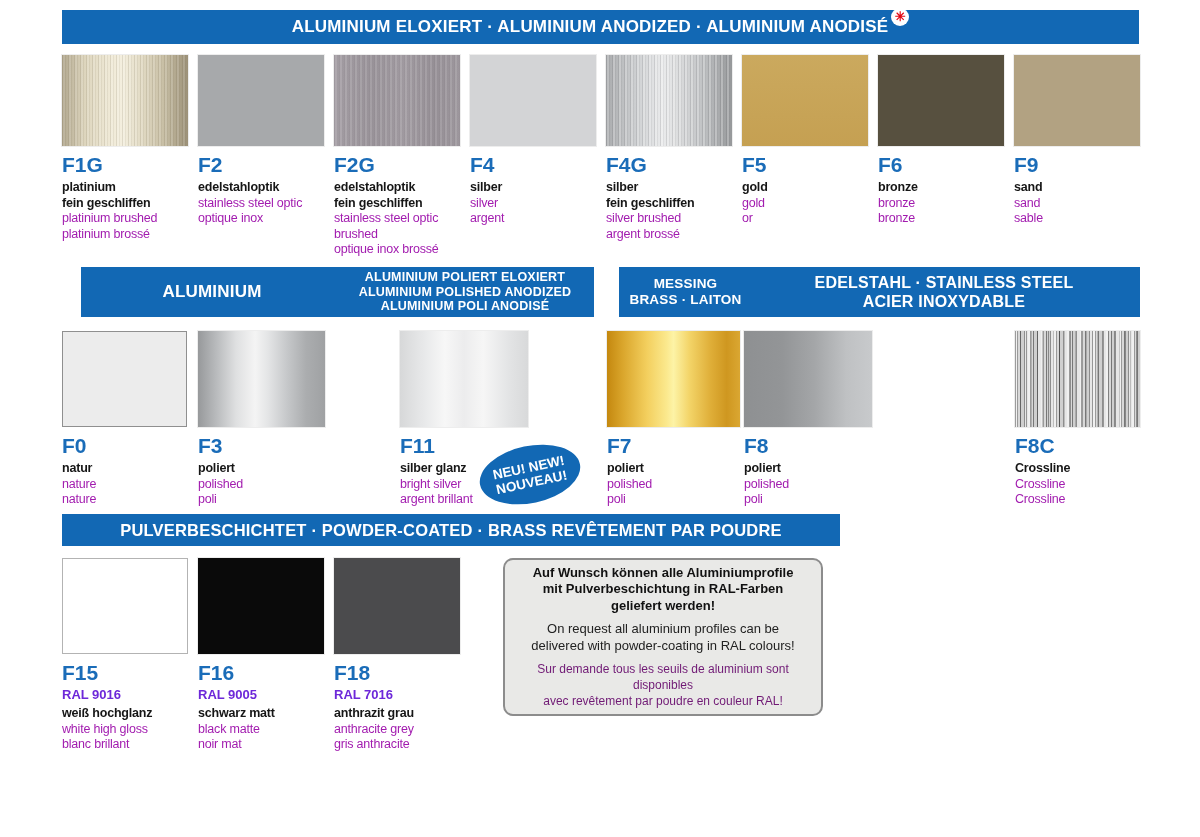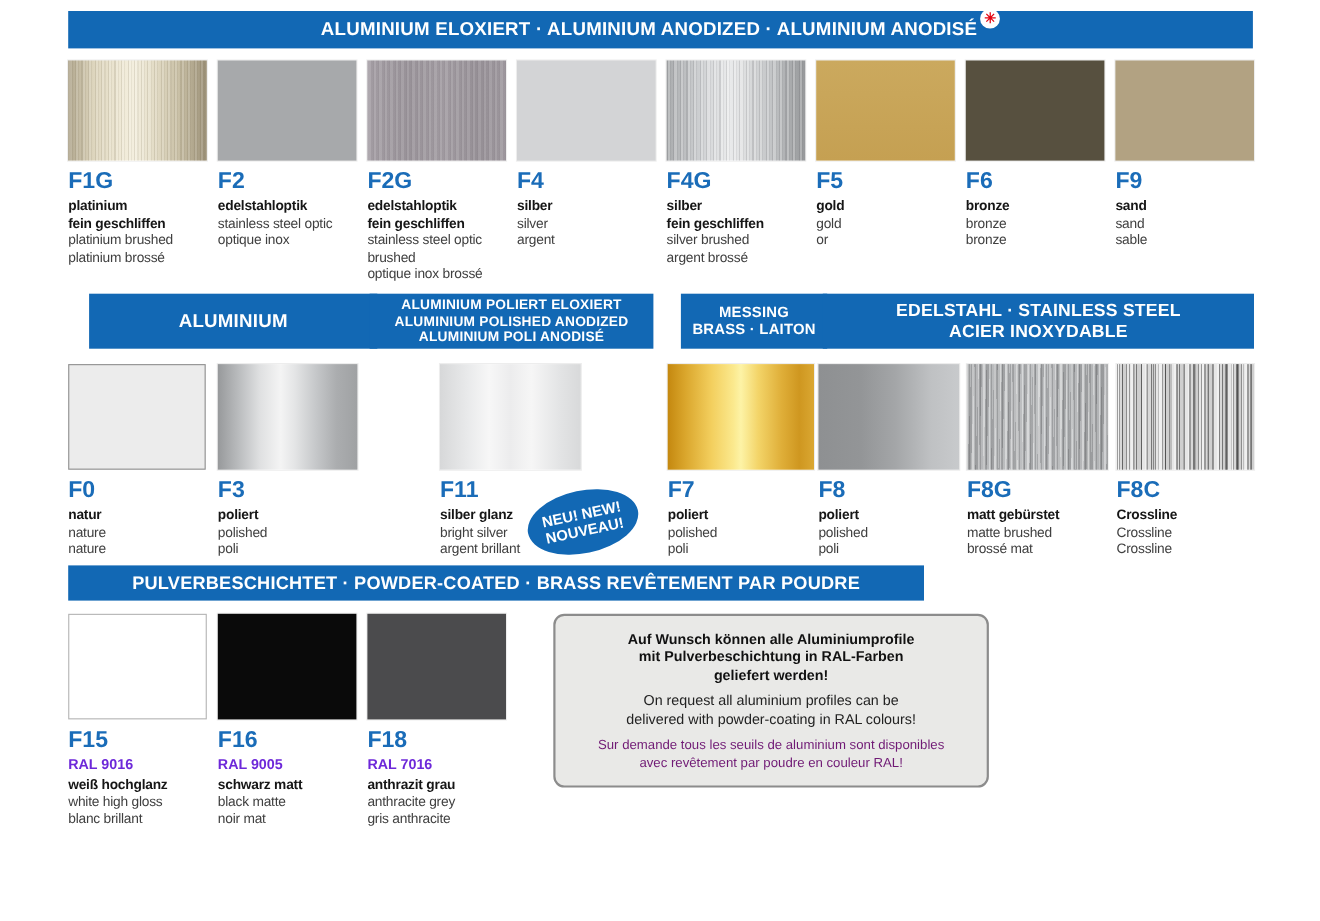--- a/index.html
+++ b/index.html
@@ -27,21 +27,21 @@
   }
   
   .tile{position:absolute;}
   .swatch{width:100%; box-shadow:0 0 0 1px rgba(0,0,0,0.07);}
   .t-row1 .swatch{height:91px;}
   .t-row2 .swatch{height:96px;}
   .t-row3 .swatch{height:96px;}
   .code{margin-top:8px; font-size:21px; font-weight:bold; color:#1a6cb8; line-height:22px;}
   .ral{margin-top:3px; font-size:13px; font-weight:bold; color:#6d28d9; line-height:15px;}
   .de{margin-top:4px; font-size:12.5px; font-weight:bold; color:#161616; line-height:15.5px; white-space:pre-line; letter-spacing:-0.2px;}
-  .tr{font-size:12.5px; color:#404040; line-height:15.5px; white-space:pre-line; letter-spacing:-0.2px;}
+  .tr{font-size:12.5px; color:#a21caf; line-height:15.5px; white-space:pre-line; letter-spacing:-0.2px;}
   
   .sw-f1g{background:
     repeating-linear-gradient(90deg, rgba(110,100,75,0.16) 0 1px, rgba(255,255,255,0.12) 1px 3px, rgba(90,80,60,0.08) 3px 4px, rgba(255,255,255,0) 4px 6px),
     linear-gradient(90deg,#b0a68d 0%,#ddd5bd 18%,#efe9d6 38%,#f4efdf 48%,#e3dcc6 62%,#c9c0a6 80%,#9c9178 100%);}
   .sw-f2{background:#a7a9ab;}
   .sw-f2g{background:
     repeating-linear-gradient(90deg, rgba(70,60,70,0.10) 0 1px, rgba(255,255,255,0.08) 1px 3px, rgba(70,60,70,0.06) 3px 5px),
     linear-gradient(90deg,#a8a2a8,#9d979d 30%,#a59fa5 55%,#9a949a 80%,#a29ca2);}
   .sw-f4{background:#d3d4d6;}
   .sw-f4g{background:
@@ -67,21 +67,21 @@
   .sw-f18{background:#4b4b4d;}
   
   #new-badge{
     position:absolute; left:479px; top:446px; width:102px; height:57px;
     background:#1268b4; border-radius:50%; transform:rotate(-12deg);
     color:#fff; font-weight:bold; font-size:13.5px; line-height:15px;
     display:flex; flex-direction:column; align-items:center; justify-content:center; text-align:center;
   }
   
   #info-box{
-    position:absolute; left:503px; top:558px; width:396px; height:158px;
+    position:absolute; left:503px; top:558px; width:320px; height:158px;
     background:#e9e9e7; border:2px solid #8c8c8c; border-radius:10px; box-sizing:border-box;
     display:flex; flex-direction:column; align-items:center; justify-content:center;
     text-align:center; padding:8px; gap:7px;
   }
   #info-box .de-note{font-size:13px; font-weight:bold; line-height:16.5px; white-space:pre-line; color:#111;}
   #info-box .en-note{font-size:13px; line-height:16.5px; white-space:pre-line; color:#222;}
   #info-box .fr-note{font-size:12px; line-height:16px; white-space:pre-line; color:#701a75;}
 </style>
 </head>
 <body>
@@ -199,27 +199,20 @@
     <div class="tr">polished</div>
     <div class="tr">poli</div>
   </div>
   <div class="tile t-row2" style="left:744px;top:331px;width:128px">
     <div class="swatch sw-f8"></div>
     <div class="code">F8</div>
     <div class="de">poliert</div>
     <div class="tr">polished</div>
     <div class="tr">poli</div>
   </div>
-  <div class="tile t-row2" style="left:879px;top:331px;width:128px">
-    <div class="swatch sw-f8g"></div>
-    <div class="code">F8G</div>
-    <div class="de">matt gebürstet</div>
-    <div class="tr">matte brushed</div>
-    <div class="tr">brossé mat</div>
-  </div>
   <div class="tile t-row2" style="left:1015px;top:331px;width:125px">
     <div class="swatch sw-f8c"></div>
     <div class="code">F8C</div>
     <div class="de">Crossline</div>
     <div class="tr">Crossline</div>
     <div class="tr">Crossline</div>
   </div>
 
   <div id="new-badge">
     <span>NEU! NEW!</span>

